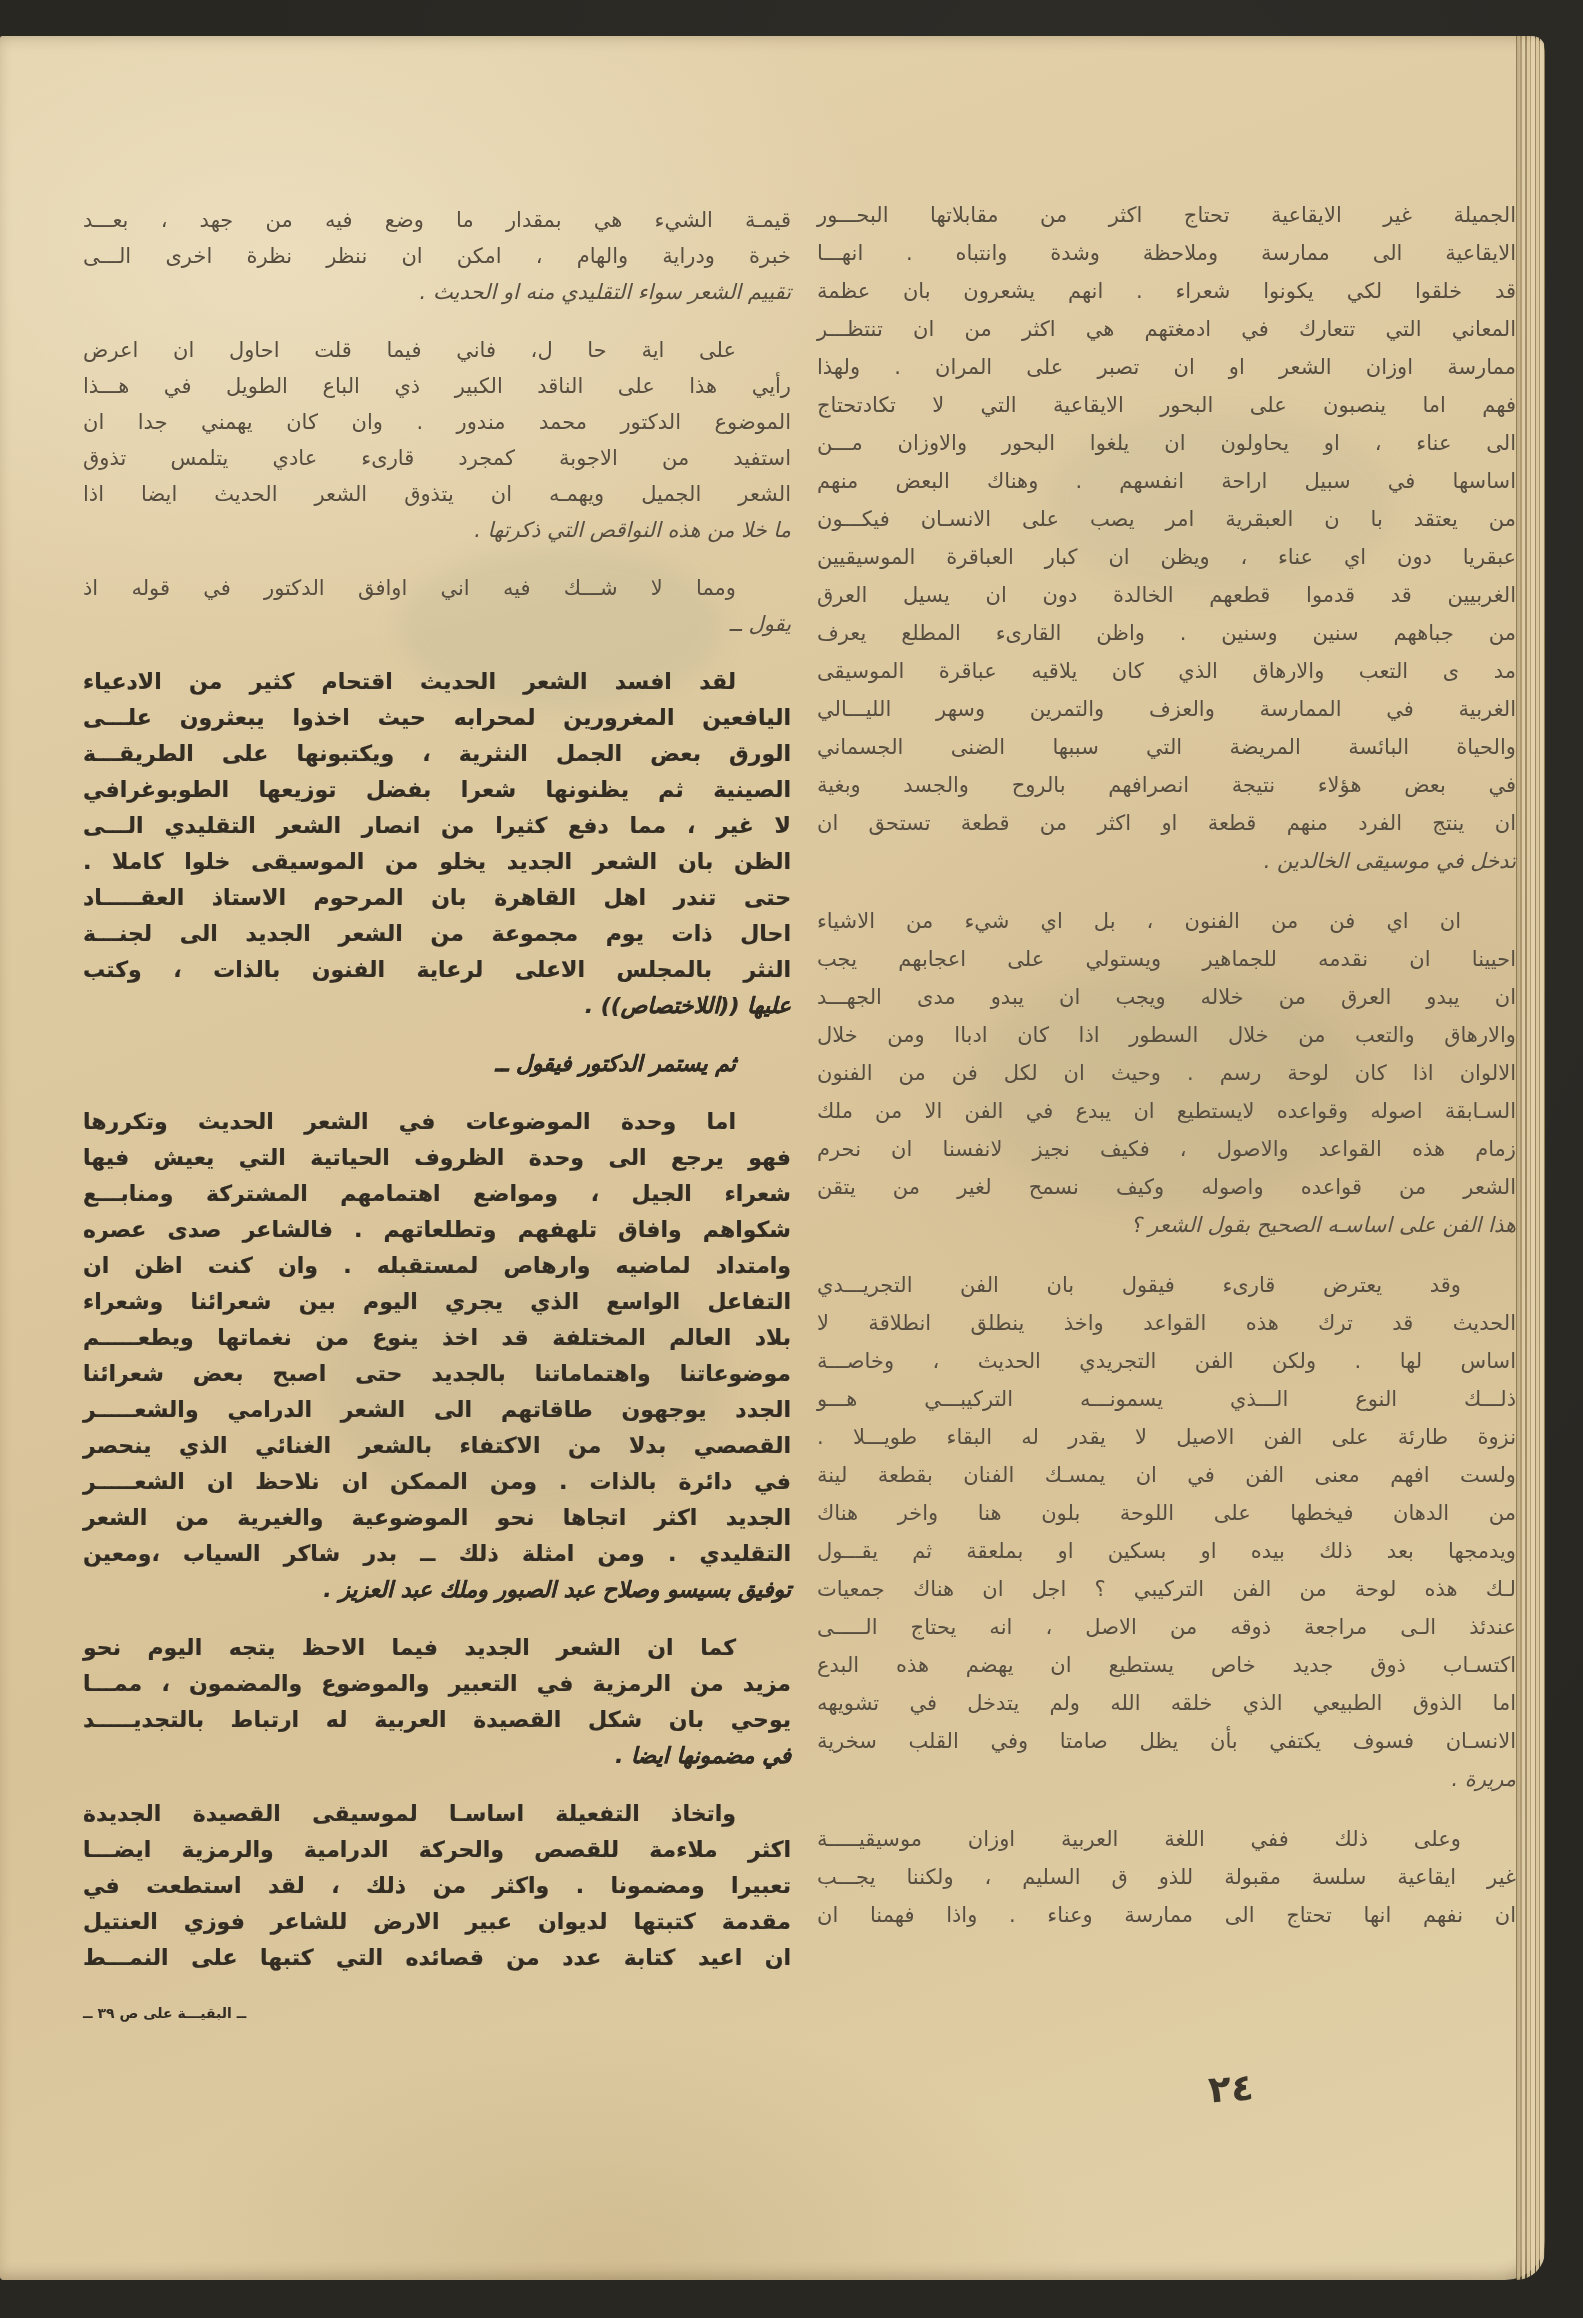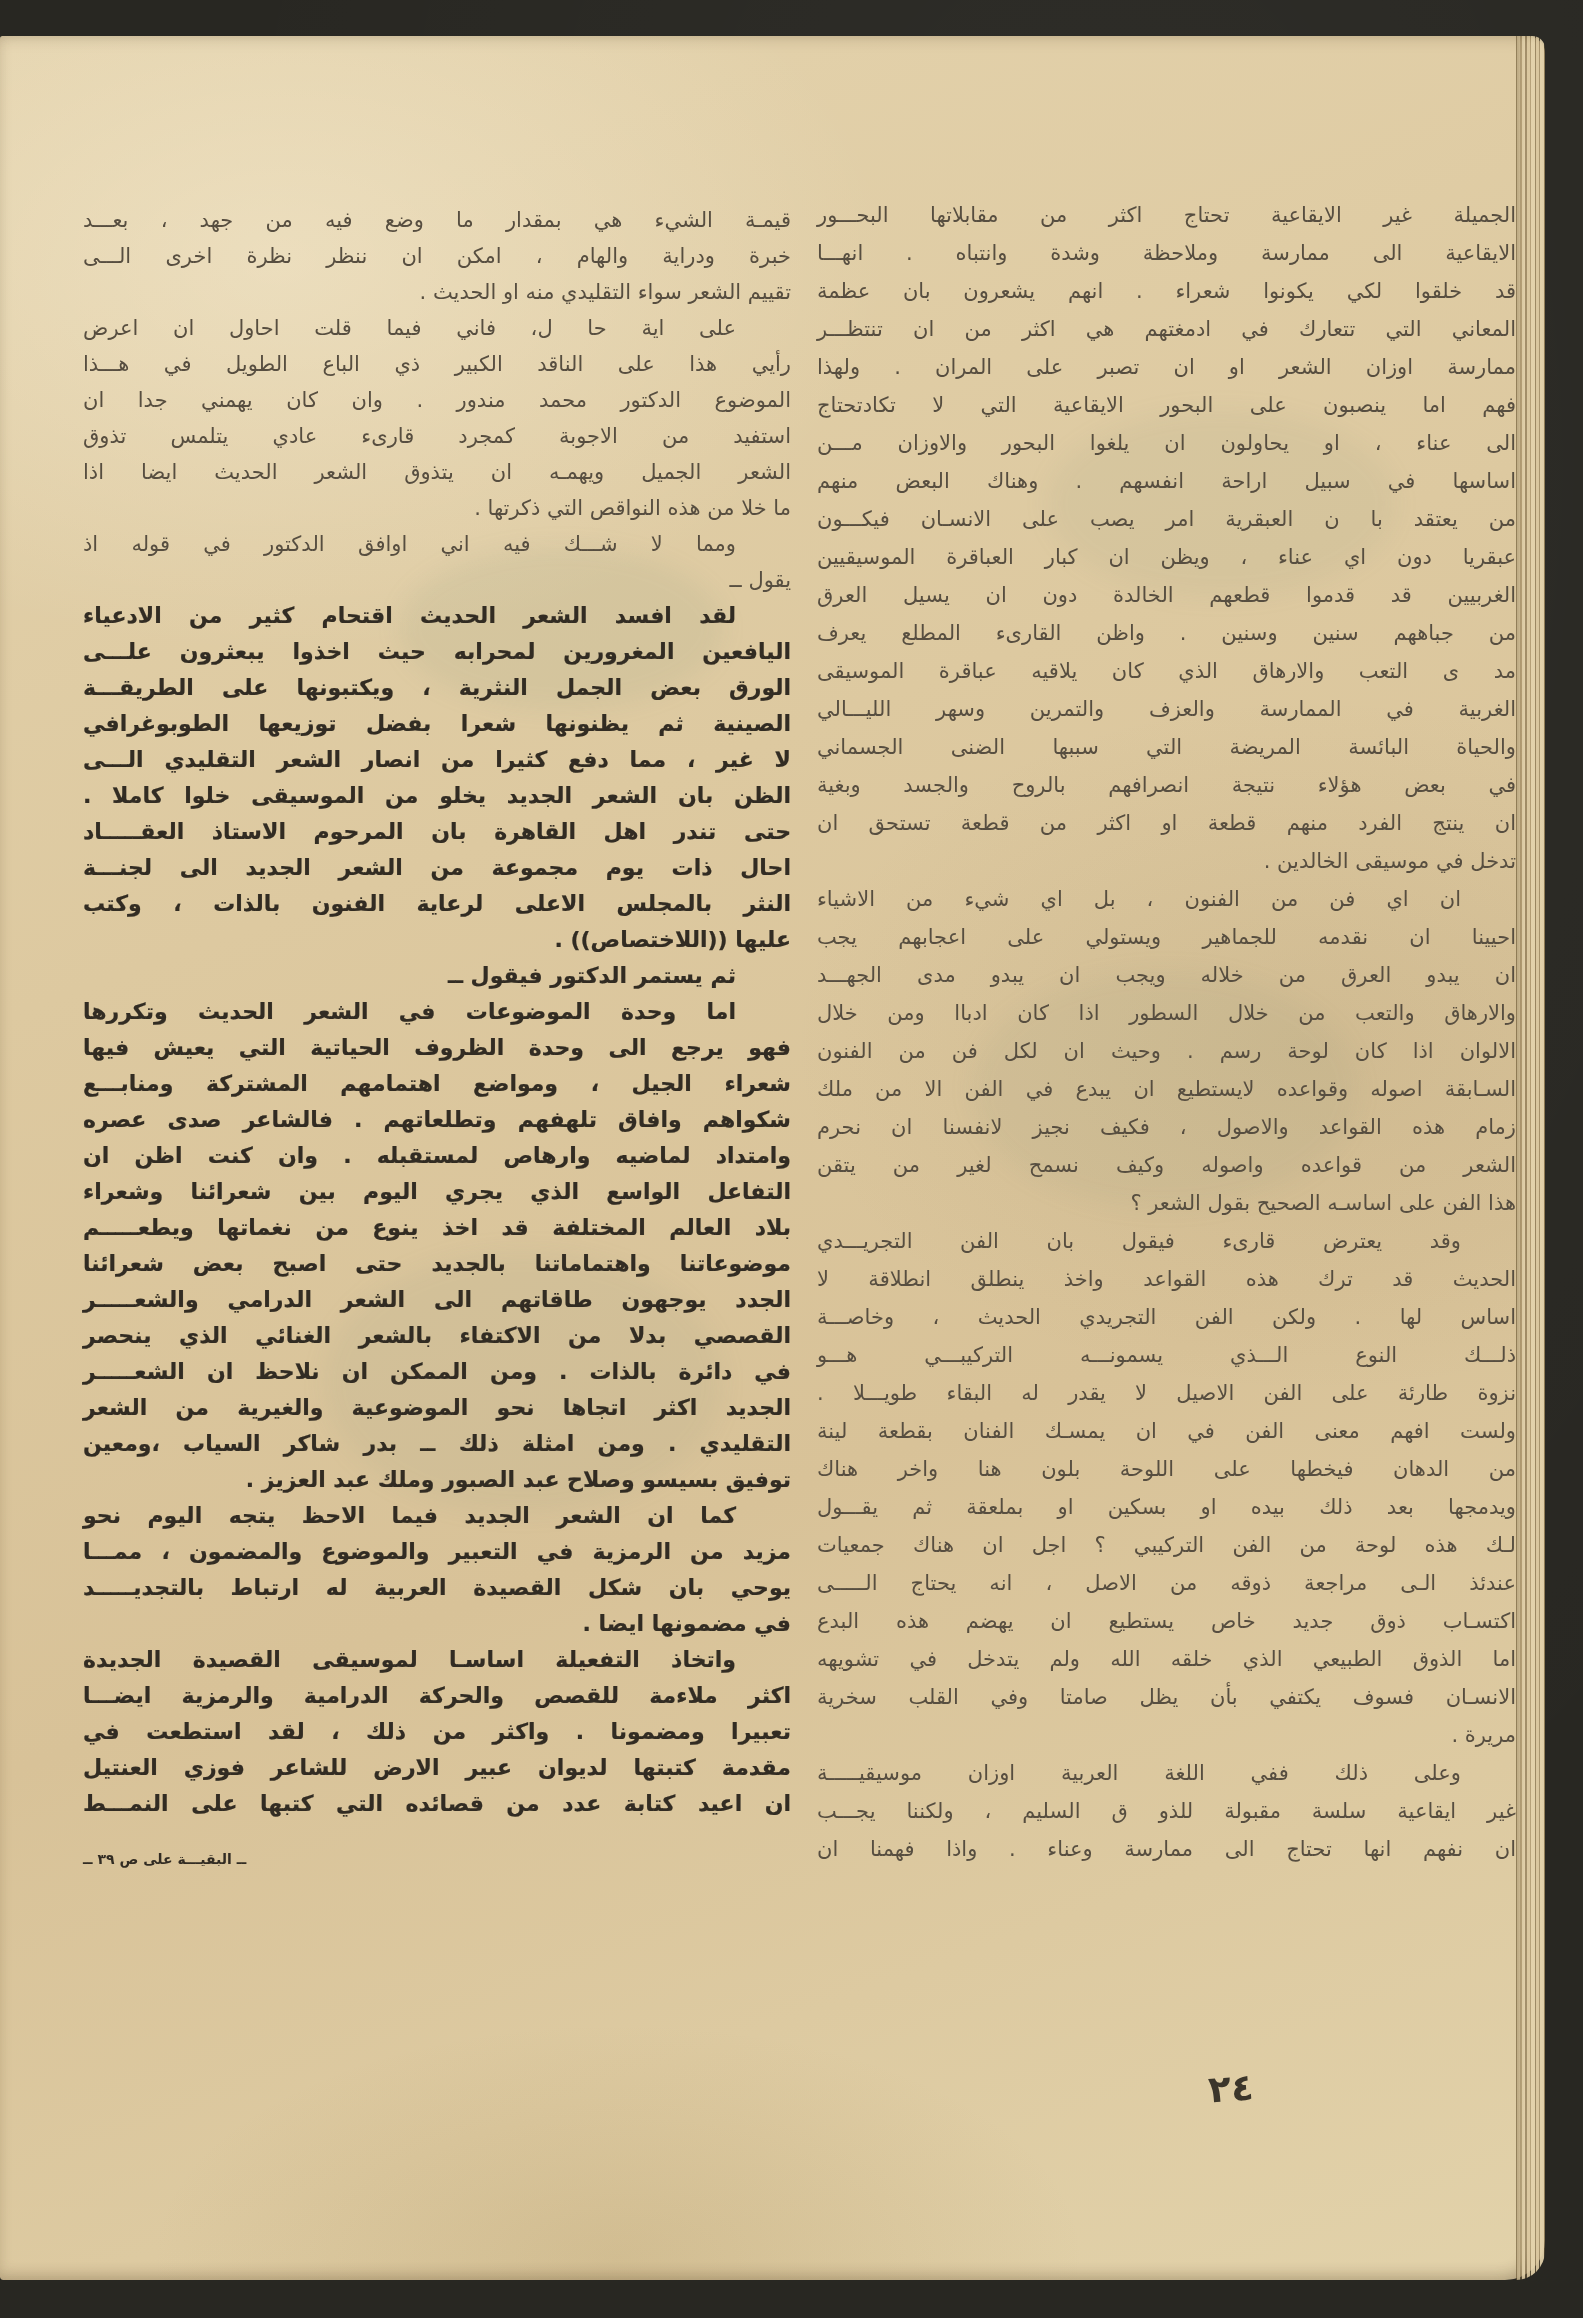--- a/index.html
+++ b/index.html
@@ -43,32 +43,32 @@
   .ghost.g4{left:972px;top:935px;width:386px;height:237px;background:rgba(130,146,120,0.08);}
 
   .column{
     position:absolute;
     direction:rtl;
     color:#574e40;
   }
   .col-right{left:817px;top:160px;width:699px;}
   .col-left{left:83px;top:166px;width:708px;}
   .para{margin:0 0 0 0;}
-  .para + .para{margin-top:0;}
+  .para + .para{margin-top:22px;}
   .line{
     font-size:21px;
     text-align:justify;
     text-align-last:justify;
     white-space:normal;
     text-rendering:optimizeLegibility;
   }
   .col-right .line{line-height:38px;letter-spacing:0.1px;}
   .col-left  .line{line-height:36px;}
   .line.indent{padding-right:55px;}
-  .line.end{text-align-last:right;}
+  .line.end{text-align-last:right;font-style:italic;}
   .para.bold{color:#322c23;font-weight:700;}
   .para.bold .line{font-size:22px;-webkit-text-stroke:0.2px #322c23;}
 
   .footer-note{
     margin-top:18.7px;
     direction:rtl;
     text-align:left;
     font-size:14px;
     font-weight:700;
     color:#322c23;

